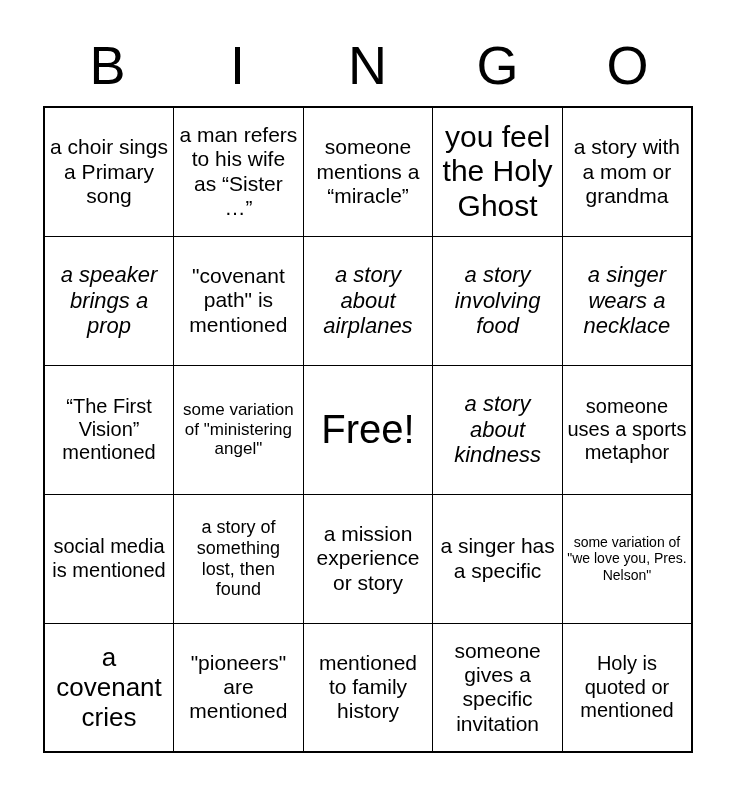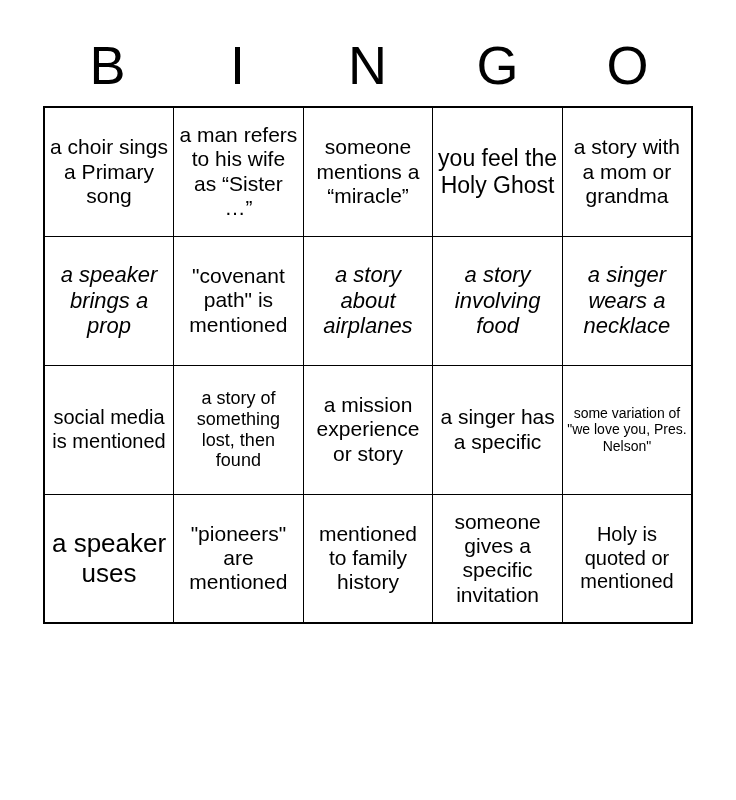--- a/index.html
+++ b/index.html
@@ -55,21 +55,21 @@
     line-height: 1.16;
     word-wrap: break-word;
   }
   .fs-22 { font-size: 22px; font-style: italic; }
   .fs-21 { font-size: 21px; }
   .fs-20 { font-size: 20px; }
   .fs-19 { font-size: 21px; }
   .fs-18 { font-size: 18px; }
   .fs-17 { font-size: 17px; }
   .fs-14 { font-size: 14px; }
-  .fs-24 { font-size: 23px; }
+  .fs-24 { font-size: 30px; }
   .fs-26 { font-size: 26px; }
   .free-cell { font-size: 40px; }
 </style>
 </head>
 <body>
 
 <div class="page">
 
   <div class="header">
     <div class="header-cell">B</div>
@@ -89,28 +89,35 @@
         <td class="fs-19">a story with a mom or grandma</td>
       </tr>
       <tr>
         <td class="fs-22">a speaker brings a prop</td>
         <td class="fs-19">"covenant path" is mentioned</td>
         <td class="fs-22">a story about airplanes</td>
         <td class="fs-22">a story involving food</td>
         <td class="fs-22">a singer wears a necklace</td>
       </tr>
       <tr>
+        <td class="fs-20">“The First Vision” mentioned</td>
+        <td class="fs-17">some variation of "ministering angel"</td>
+        <td class="free-cell">Free!</td>
+        <td class="fs-22">a story about kindness</td>
+        <td class="fs-20">someone uses a sports metaphor</td>
+      </tr>
+      <tr>
         <td class="fs-20">social media is mentioned</td>
         <td class="fs-18">a story of something lost, then found</td>
         <td class="fs-19">a mission experience or story</td>
         <td class="fs-21">a singer has a specific</td>
         <td class="fs-14">some variation of "we love you, Pres. Nelson"</td>
       </tr>
       <tr>
-        <td class="fs-26">a speaker uses</td>
+        <td class="fs-26">a covenant cries</td>
         <td class="fs-19">"pioneers" are mentioned</td>
         <td class="fs-21">mentioned to family history</td>
         <td class="fs-19">someone gives a specific invitation</td>
         <td class="fs-20">Holy is quoted or mentioned</td>
       </tr>
     </tbody>
   </table>
 
 </div>
 

